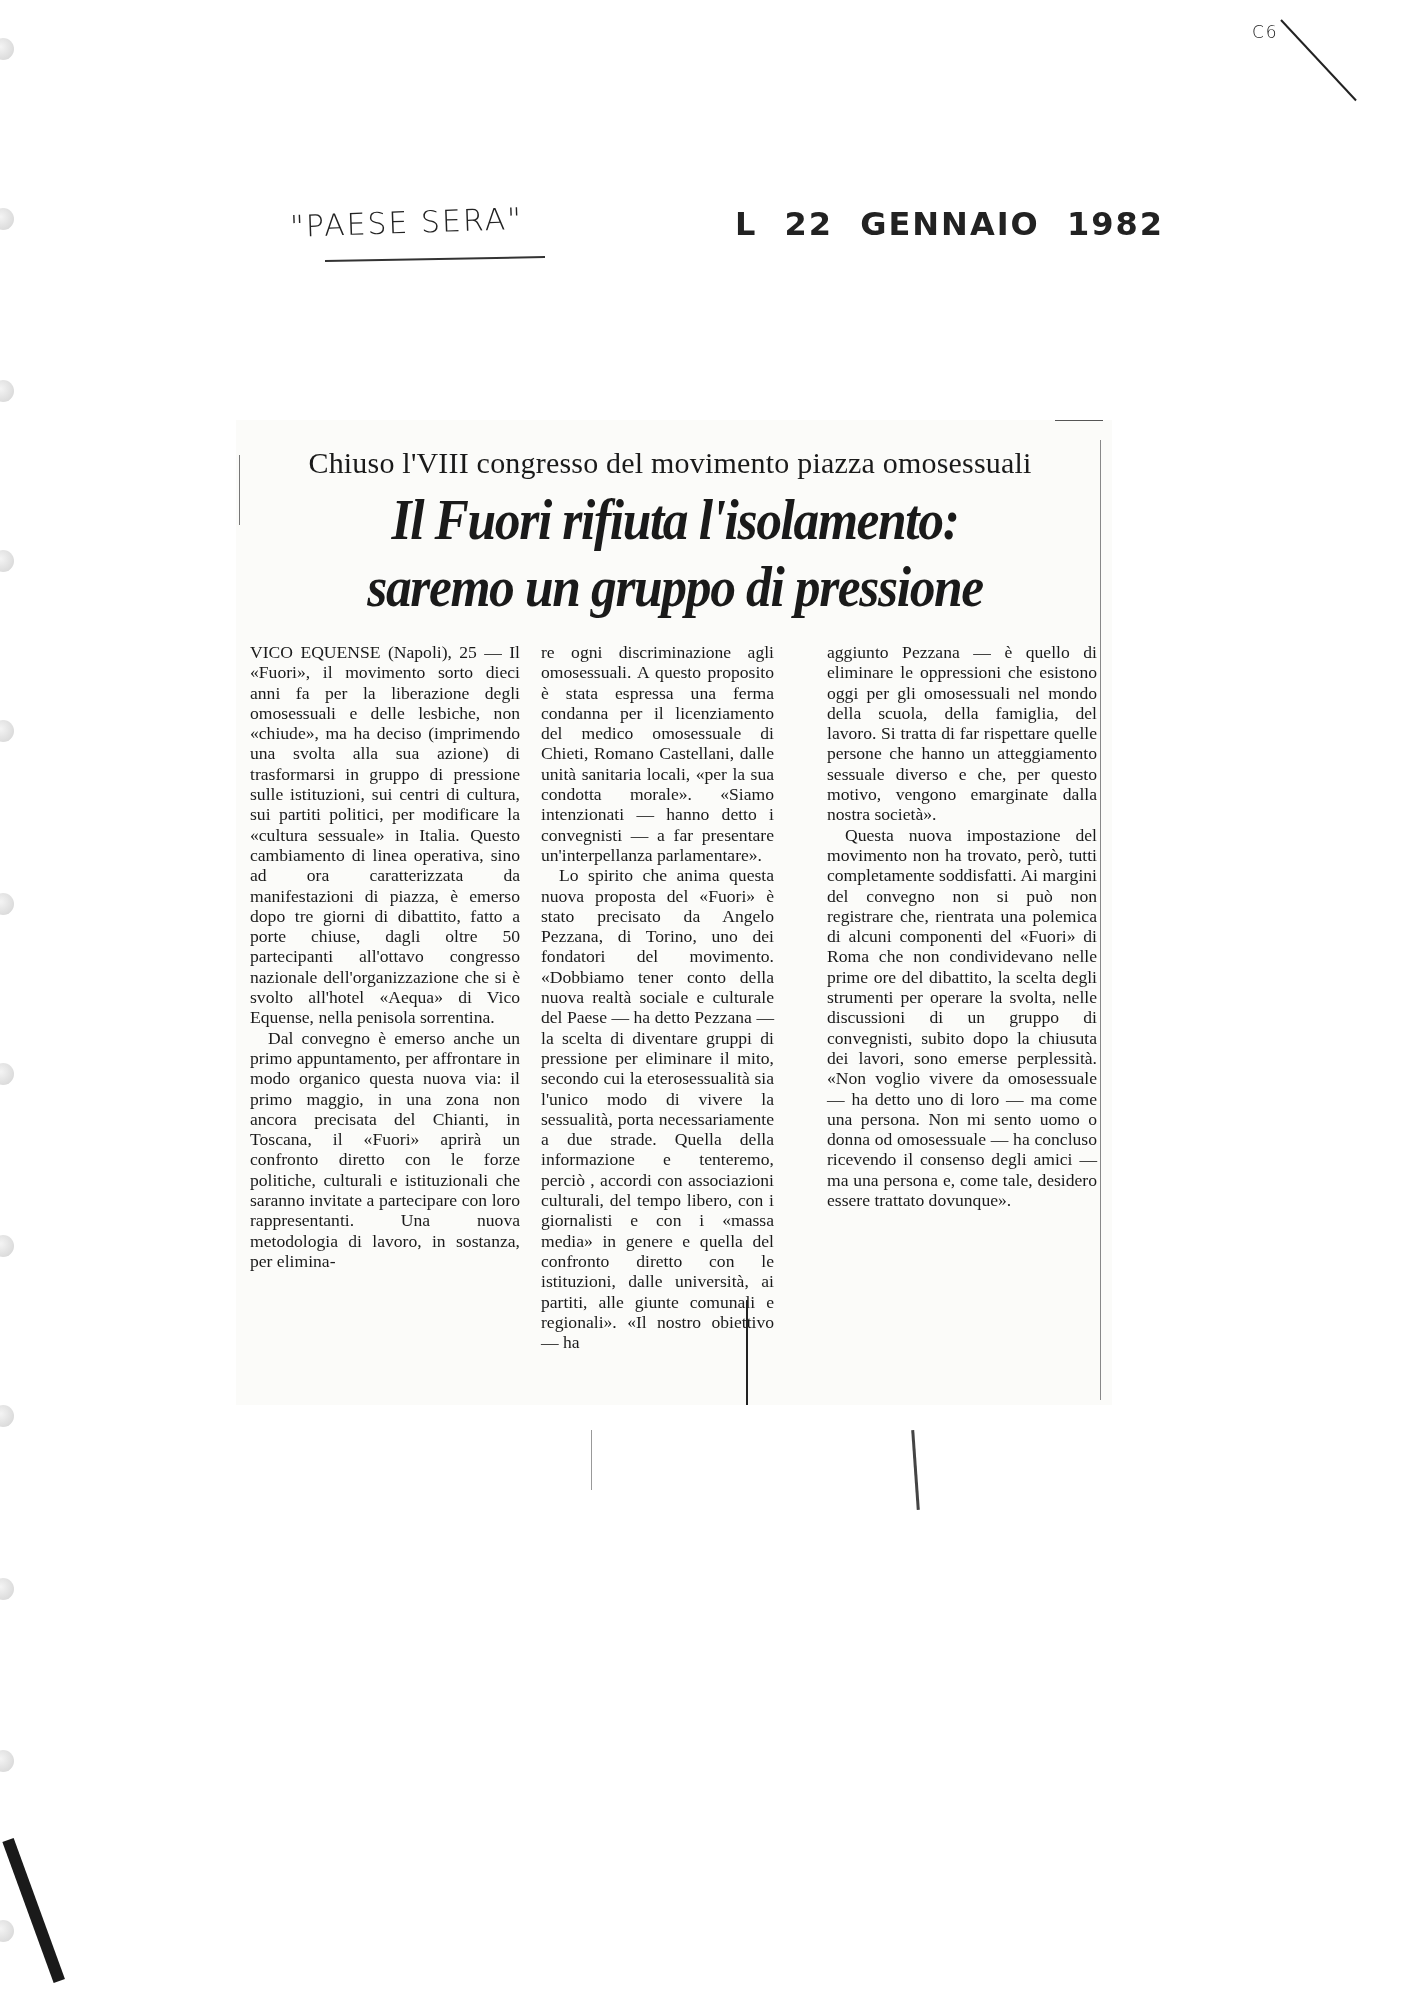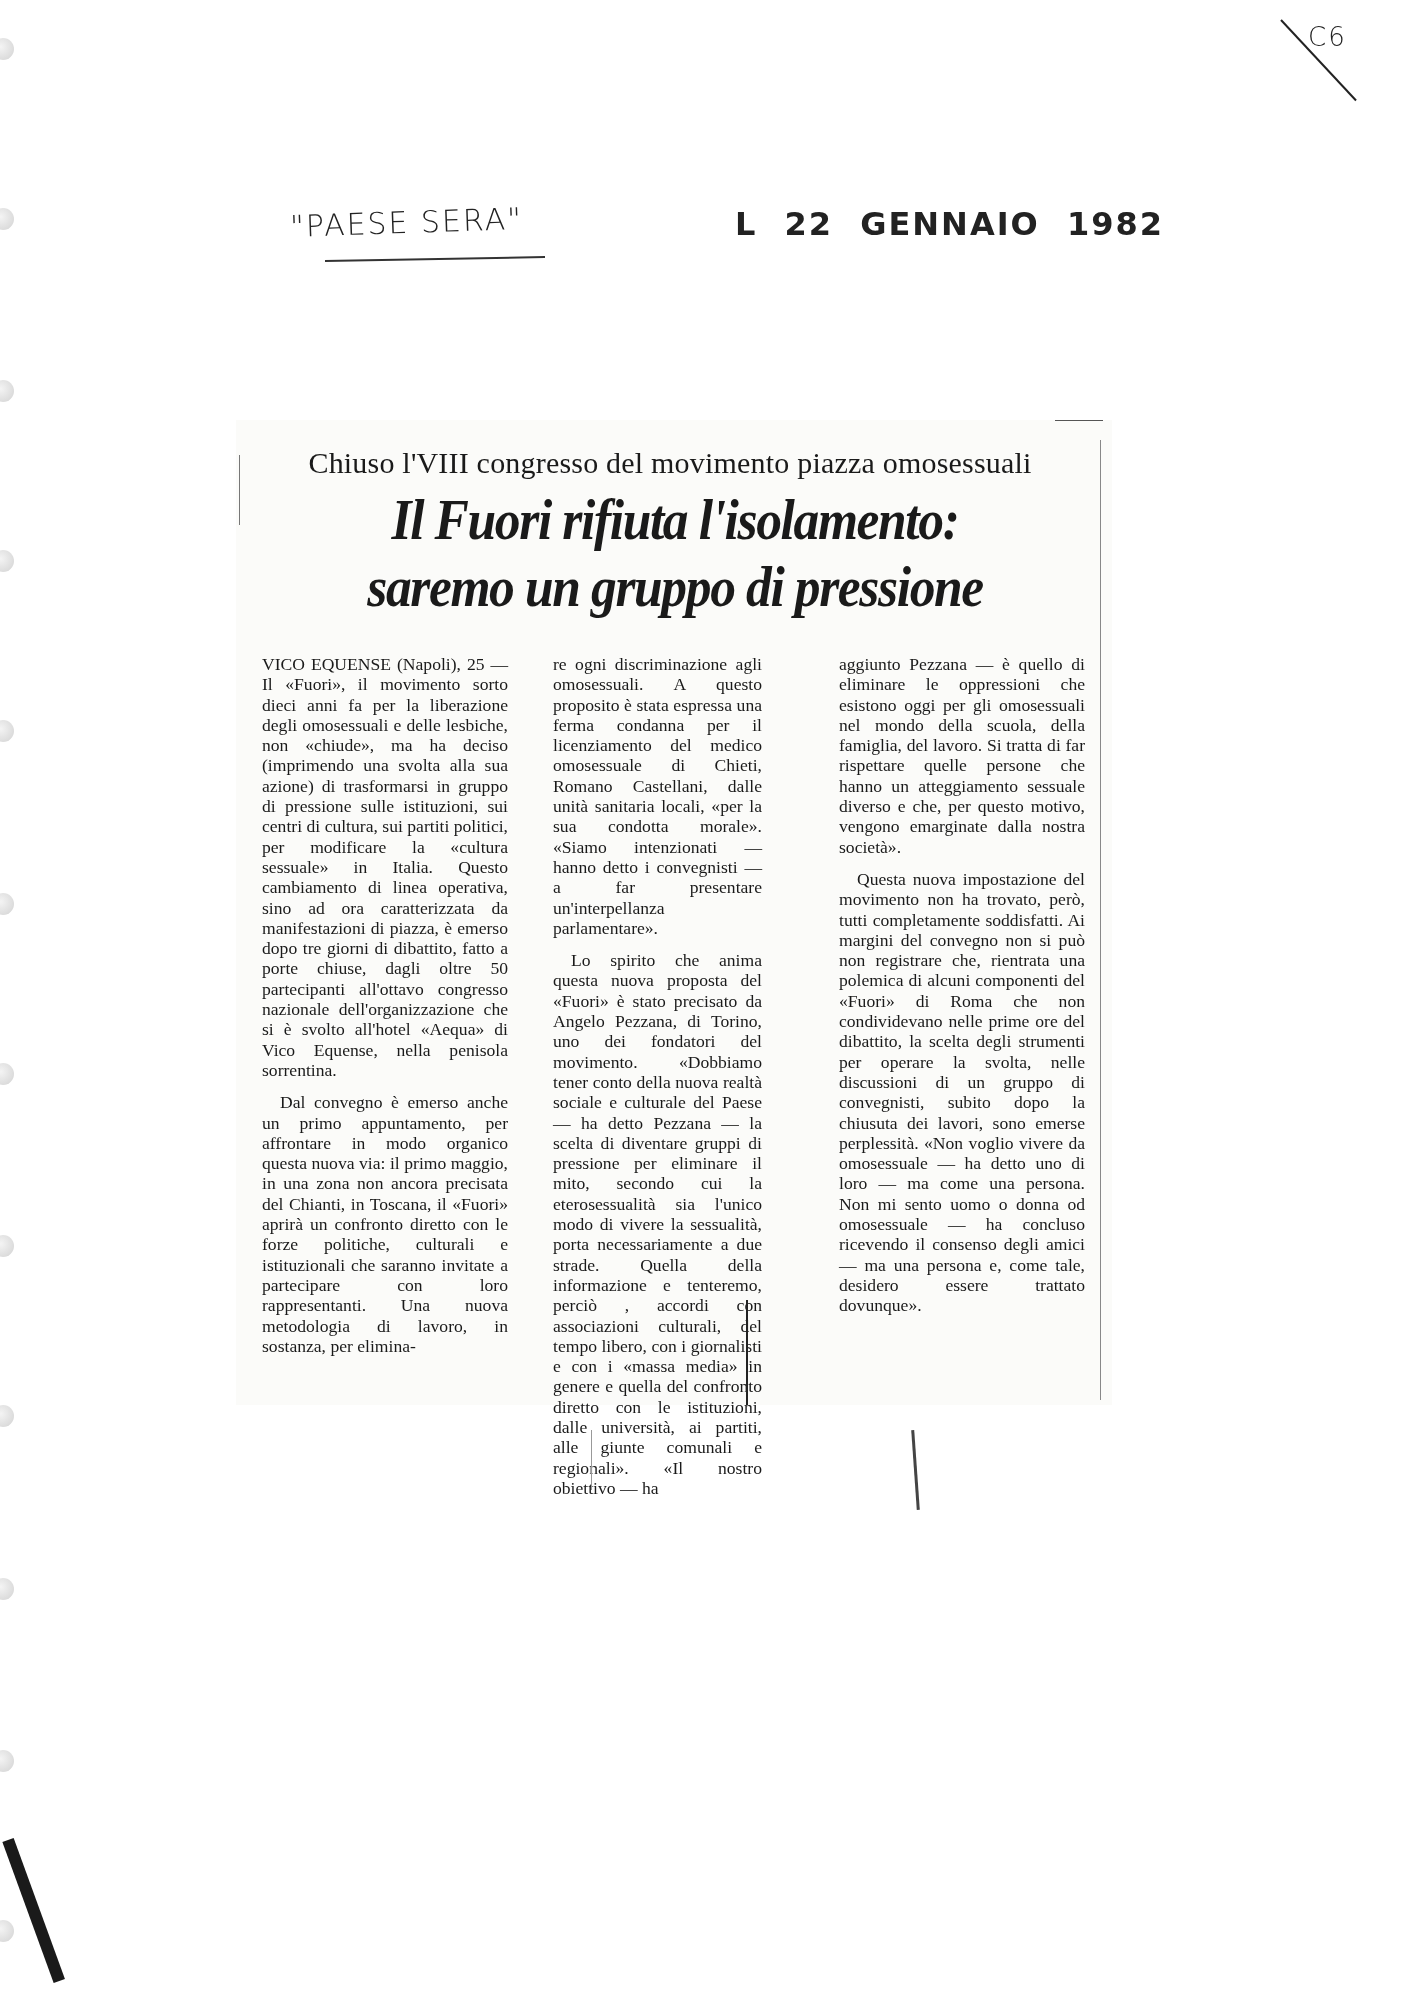--- a/index.html
+++ b/index.html
@@ -11,21 +11,21 @@
     position: absolute; left: -8px; width: 22px; height: 22px; border-radius: 50%;
     background: radial-gradient(circle at 40% 40%, #f4f4f4 0%, #dcdcdc 70%, #c8c8c8 100%);
   }
   .hand {
     position: absolute; font-family: "DejaVu Sans", sans-serif; color: #222;
     font-weight: 300; letter-spacing: 2px;
   }
   .hand-source { left: 290px; top: 205px; font-size: 30px; transform: rotate(-2deg); }
   .hand-underline { position: absolute; left: 325px; top: 258px; width: 220px; height: 2px; background: #333; transform: rotate(-1deg); }
   .hand-date { left: 735px; top: 205px; font-size: 32px; word-spacing: 14px; font-weight: bold; }
-  .hand-corner { left: 1308px; top: 22px; font-size: 26px; }
+  .hand-corner { left: 1252px; top: 22px; font-size: 17px; }
   .corner-stroke { position: absolute; left: 1280px; top: 20px; width: 2px; height: 110px; background: #222; transform: rotate(-43deg); transform-origin: top; }
   .big-stroke { position: absolute; left: 2px; top: 1840px; width: 12px; height: 150px; background: #1a1a1a; transform: rotate(-20deg); transform-origin: top; }
 
   .clip {
     position: absolute; left: 236px; top: 420px; width: 876px; height: 985px;
     background: #fbfbf9;
   }
   .clip-edge-r { position: absolute; left: 1100px; top: 440px; width: 1px; height: 960px; background: #888; }
   .clip-edge-l { position: absolute; left: 239px; top: 455px; width: 1px; height: 70px; background: #777; }
   .clip-top-rule { position: absolute; left: 1055px; top: 420px; width: 48px; height: 1px; background: #555; }
@@ -37,21 +37,21 @@
     position: absolute; left: 250px; width: 850px; text-align: center;
     font-style: italic; font-weight: bold; font-size: 56px; letter-spacing: -1.5px;
     transform: scaleX(0.92);
   }
   .headline.l1 { top: 488px; }
   .headline.l2 { top: 555px; }
   .col {
     position: absolute; top: 642px; font-size: 17.6px; line-height: 20.3px; text-align: justify;
     hyphens: manual;
   }
-  .col p { margin: 12px; }
+  .col p { margin: 0; }
   .col p.indent { text-indent: 18px; }
   .col1 { left: 250px; width: 270px; }
   .col2 { left: 541px; width: 233px; }
   .col3 { left: 827px; width: 270px; }
   .col-rule { position: absolute; width: 2px; background: #222; }
 </style>
 </head>
 <body>
 
 <div class="punch-hole" style="top:38px"></div>

